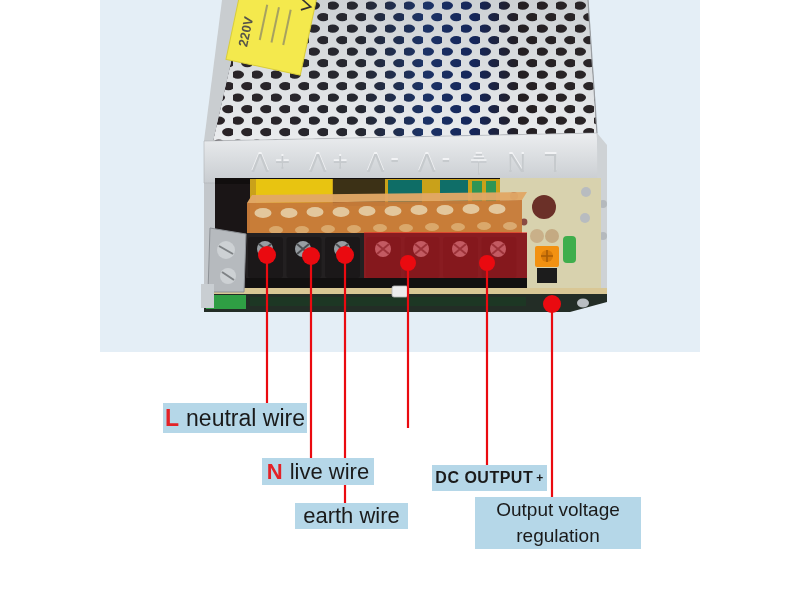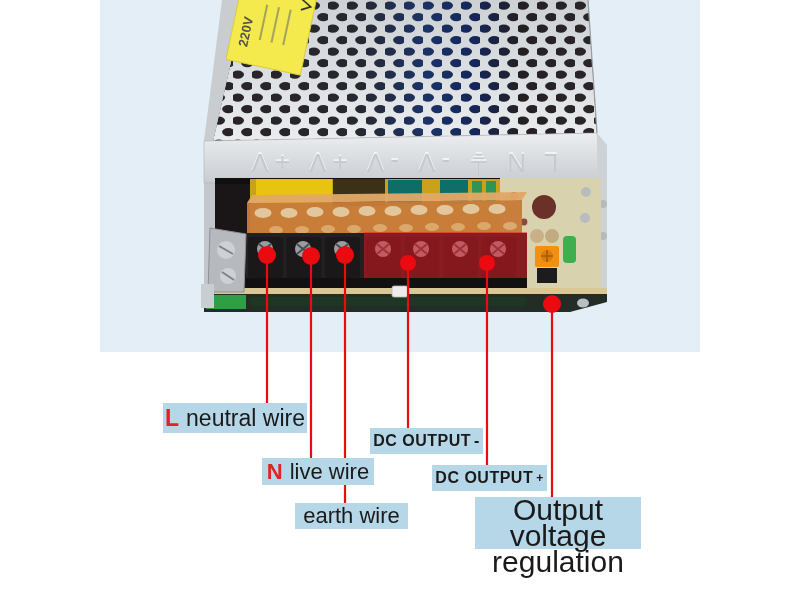--- a/index.html
+++ b/index.html
@@ -10,21 +10,21 @@
   .lbl{position:absolute;background:#b5d7e8;color:#1a1a1a;text-align:center;white-space:nowrap;}
   .lbl .prefix{color:#e32227;font-weight:bold;margin-right:7px;}
   .lbl1{left:163px;top:403px;width:144px;height:30px;font-size:23px;line-height:30px;}
   .lbl2{left:228px;top:458px;width:112px;height:27px;font-size:22px;line-height:27px;margin-left:34px;}
   .lbl3{left:295px;top:503px;width:113px;height:26px;font-size:22px;line-height:26px;}
   .lbl4,.lbl5{font-weight:bold;font-size:16px;letter-spacing:.5px;}
   .lbl4{left:370px;top:428px;width:113px;height:26px;line-height:26px;}
   .lbl5{left:432px;top:465px;width:115px;height:26px;line-height:26px;}
   .lbl5 .suffix{font-size:12px;vertical-align:1px;margin-left:3px;}
   .lbl4 .suffix{margin-left:3px;}
-  .lbl6{left:475px;top:497px;width:166px;height:52px;font-size:30px;line-height:26px;white-space:normal;}
+  .lbl6{left:475px;top:497px;width:166px;height:52px;font-size:19px;line-height:26px;white-space:normal;}
 </style>
 </head>
 <body>
 
 <div class="canvas">
 
   <div class="photo-area">
     <svg width="600" height="352" viewBox="0 0 600 352">
       <defs>
         <linearGradient id="inner" x1="0" y1="0" x2="1" y2="0">
@@ -205,21 +205,20 @@
       <circle cx="311" cy="256" r="9" fill="#ea0a10"></circle>
       <circle cx="345" cy="255" r="9" fill="#ea0a10"></circle>
       <circle cx="408" cy="263" r="8" fill="#ea0a10"></circle>
       <circle cx="487" cy="263" r="8" fill="#ea0a10"></circle>
       <circle cx="552" cy="304" r="9" fill="#ea0a10"></circle>
     </g>
   </svg>
 
   <div class="lbl lbl1"><span class="prefix">L</span><span>neutral wire</span></div>
 
-  <div class="lbl lbl4"><span>DC OUTPUT</span><span class="suffix">-</span></div>
 
   <div class="lbl lbl2"><span class="prefix">N</span><span>live wire</span></div>
 
   <div class="lbl lbl5"><span>DC OUTPUT</span><span class="suffix">+</span></div>
 
   <div class="lbl lbl3"><span>earth wire</span></div>
 
   <div class="lbl lbl6"><span>Output voltage regulation</span></div>
 
 </div>

